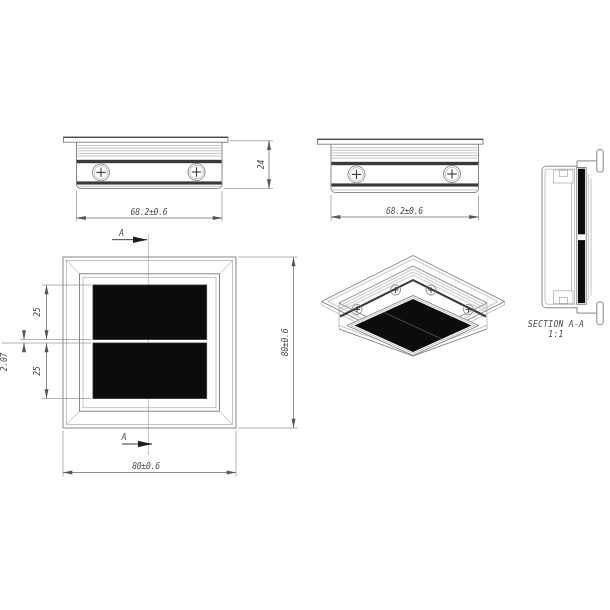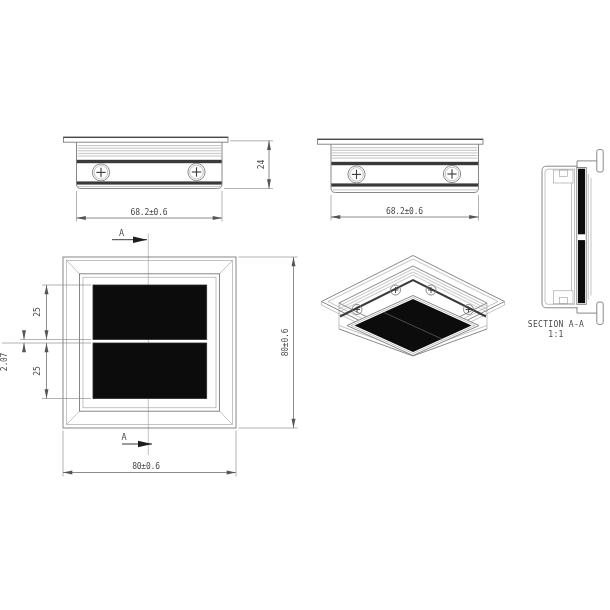--- a/index.html
+++ b/index.html
@@ -1,17 +1,17 @@
 <!DOCTYPE html>
 <html><head>
 <meta charset="utf-8">
 <style>
   html,body{margin:0;padding:0;background:#ffffff;}
   .canvas{position:relative;width:610px;height:610px;background:#ffffff;overflow:hidden;
-          font-family:"DejaVu Sans Mono", monospace;}
+          font-family:"DejaVu Sans Mono", monospace;font-style:italic;}
   svg{position:absolute;left:0;top:0;}
   text{fill:#4a4a4a;font-family:"DejaVu Sans Mono", monospace;}
   .dimtxt{font-size:8px;letter-spacing:-0.2px;}
   .sectxt{font-size:8px;letter-spacing:0.3px;}
   .cuttxt{font-size:8.5px;}
   .outline{stroke:#7b7b7b;stroke-width:0.9;fill:none;}
   .thin{stroke:#9b9b9b;stroke-width:0.6;fill:none;}
   .dark{stroke:#3a3a3a;fill:none;}
   .dim{stroke:#666;stroke-width:0.75;fill:none;}
   .ext{stroke:#8a8a8a;stroke-width:0.65;fill:none;}

